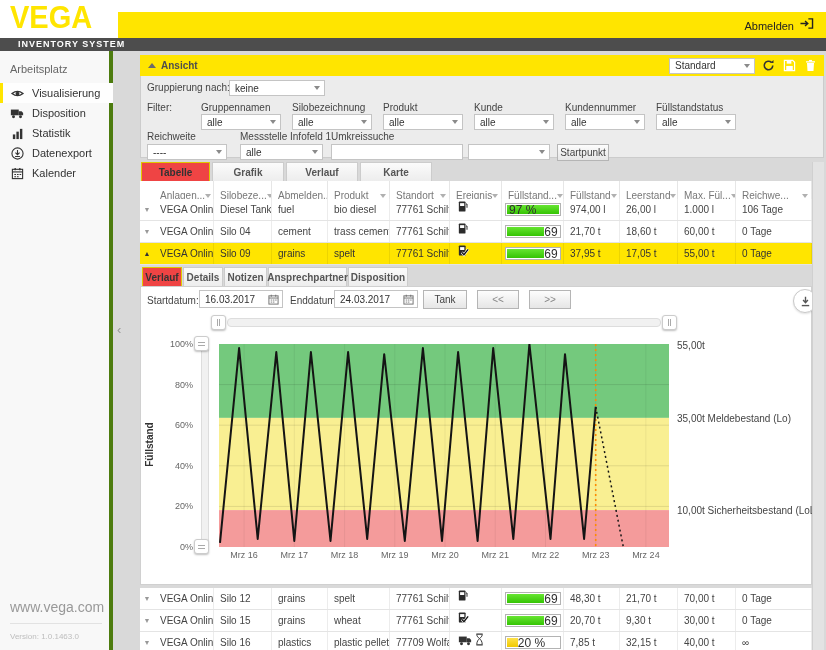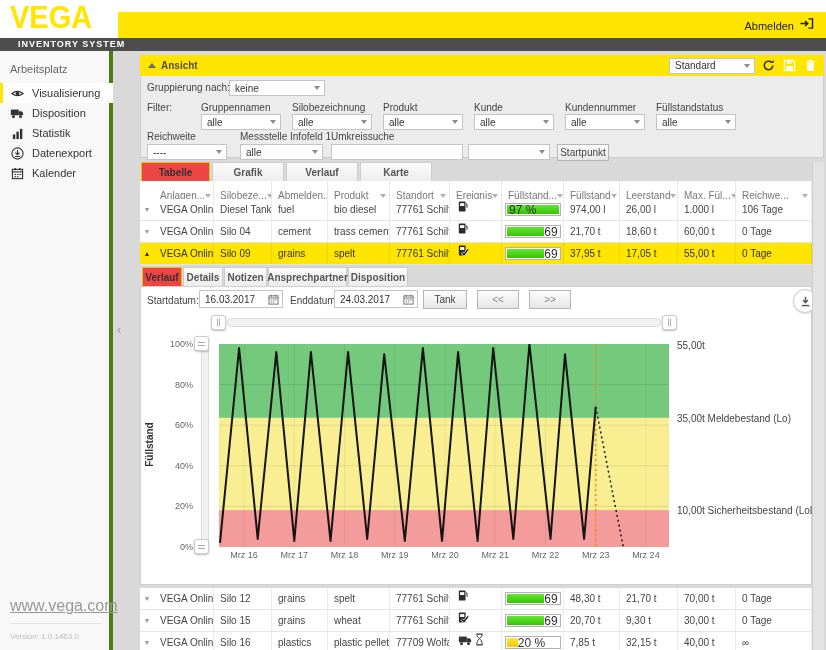--- a/index.html
+++ b/index.html
@@ -27,21 +27,21 @@
 
   
   #sidebar { position:absolute; left:0; top:51px; width:113px; height:599px; background:#f8f8f8;
              border-right:4px solid #4d7c0f; }
   #sidebar-title { position:absolute; left:10px; top:12px; font-size:11px; color:#666; }
   .sb-item { position:absolute; left:0; width:113px; height:20px; display:flex; align-items:center;
              gap:8px; padding-left:10px; font-size:11px; color:#333; cursor:pointer; }
   .sb-item.active { border-left:3px solid #ffe500; padding-left:7px; background:#fefefe; }
   .sb-ico { width:14px; display:flex; align-items:center; justify-content:center; }
   #sb-footer { position:absolute; left:0; bottom:8px; width:113px; padding-left:10px; }
-  #sb-web { font-size:16px; color:#999;text-decoration:underline; }
+  #sb-web { font-size:14px; color:#999; }
   #sb-div { width:92px; height:1px; background:#e2e2e2; margin:8px 0 7px 0; }
   #sb-copy, #sb-ver { font-size:8px; color:#bdbdbd; line-height:11px; }
   #collapse-arrow { position:absolute; left:117px; top:322px; font-size:13px; color:#999; cursor:pointer; }
 
   
   #ansicht-bar { position:absolute; left:140px; top:55px; width:684px; height:21px; background:#ffe500;
                  display:flex; align-items:center; padding:0 6px 0 8px; }
   #ansicht-title { font-size:10px; color:#4e4e4e; font-weight:bold; margin-left:5px; }
   .tri-up { width:0; height:0; border-left:4px solid transparent; border-right:4px solid transparent;
             border-bottom:5px solid #6b6b6b; }

